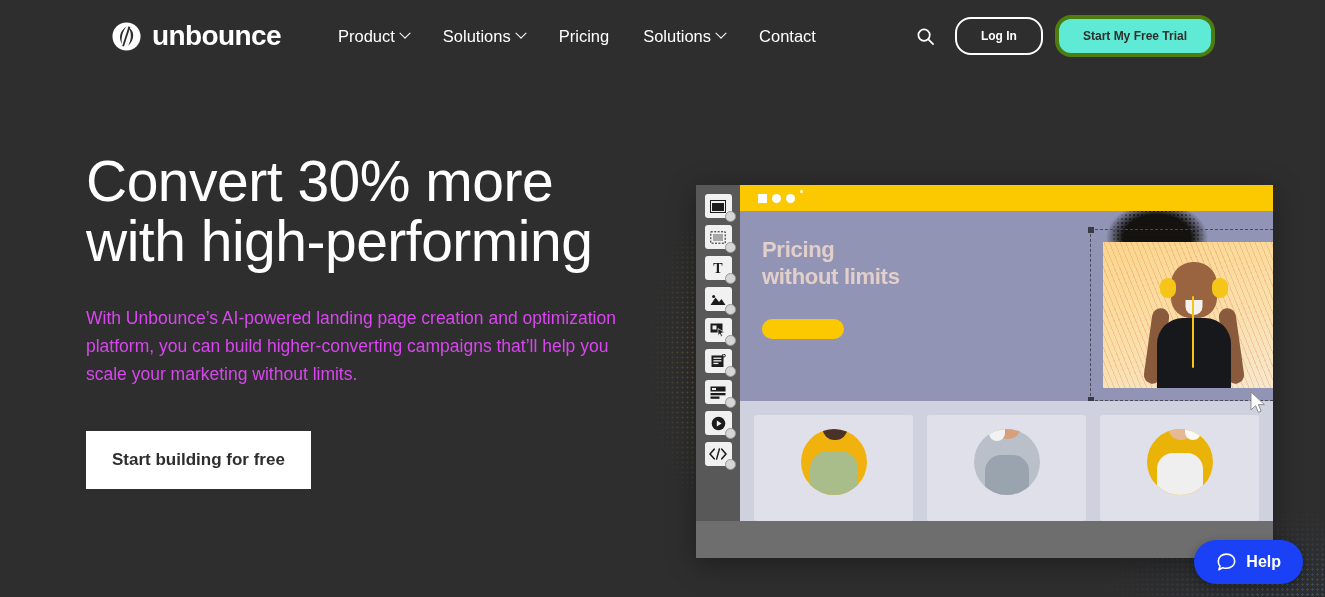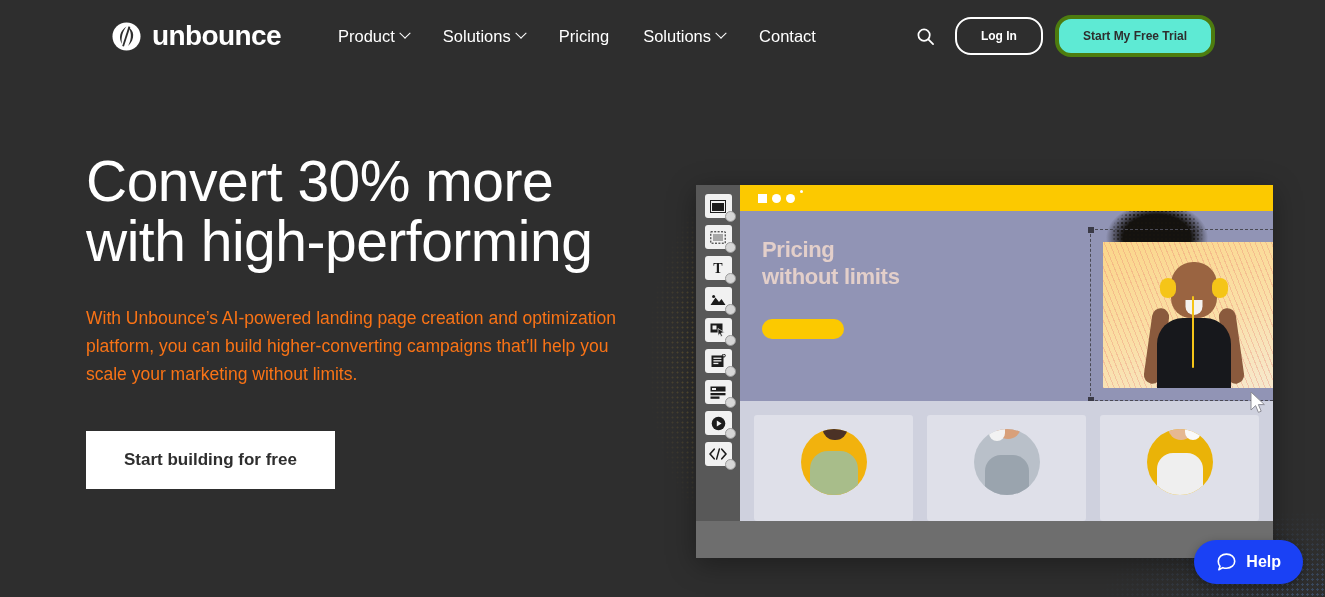--- a/index.html
+++ b/index.html
@@ -122,33 +122,33 @@
   }
   .hero-title {
     color: #ffffff;
     font-size: 57px;
     line-height: 1.05;
     font-weight: normal;
     letter-spacing: -0.5px;
   }
   .hero-sub {
     margin-top: 32px;
-    color: #f97316;
+    color: #d946ef;
     font-size: 17.5px;
     line-height: 1.62;
     width: 555px;
   }
   .hero-cta {
     margin-top: 42px;
     display: inline-block;
     background: #ffffff;
     color: #2e2e2e;
     font-size: 17px;
     font-weight: bold;
-    padding: 19px 38px;
+    padding: 19px 26px;
     border: none;
     cursor: pointer;
     font-family: "Liberation Sans", sans-serif;
   }
 
   
   .mockup {
     position: absolute;
     left: 696px; top: 185px;
     width: 577px; height: 373px;

